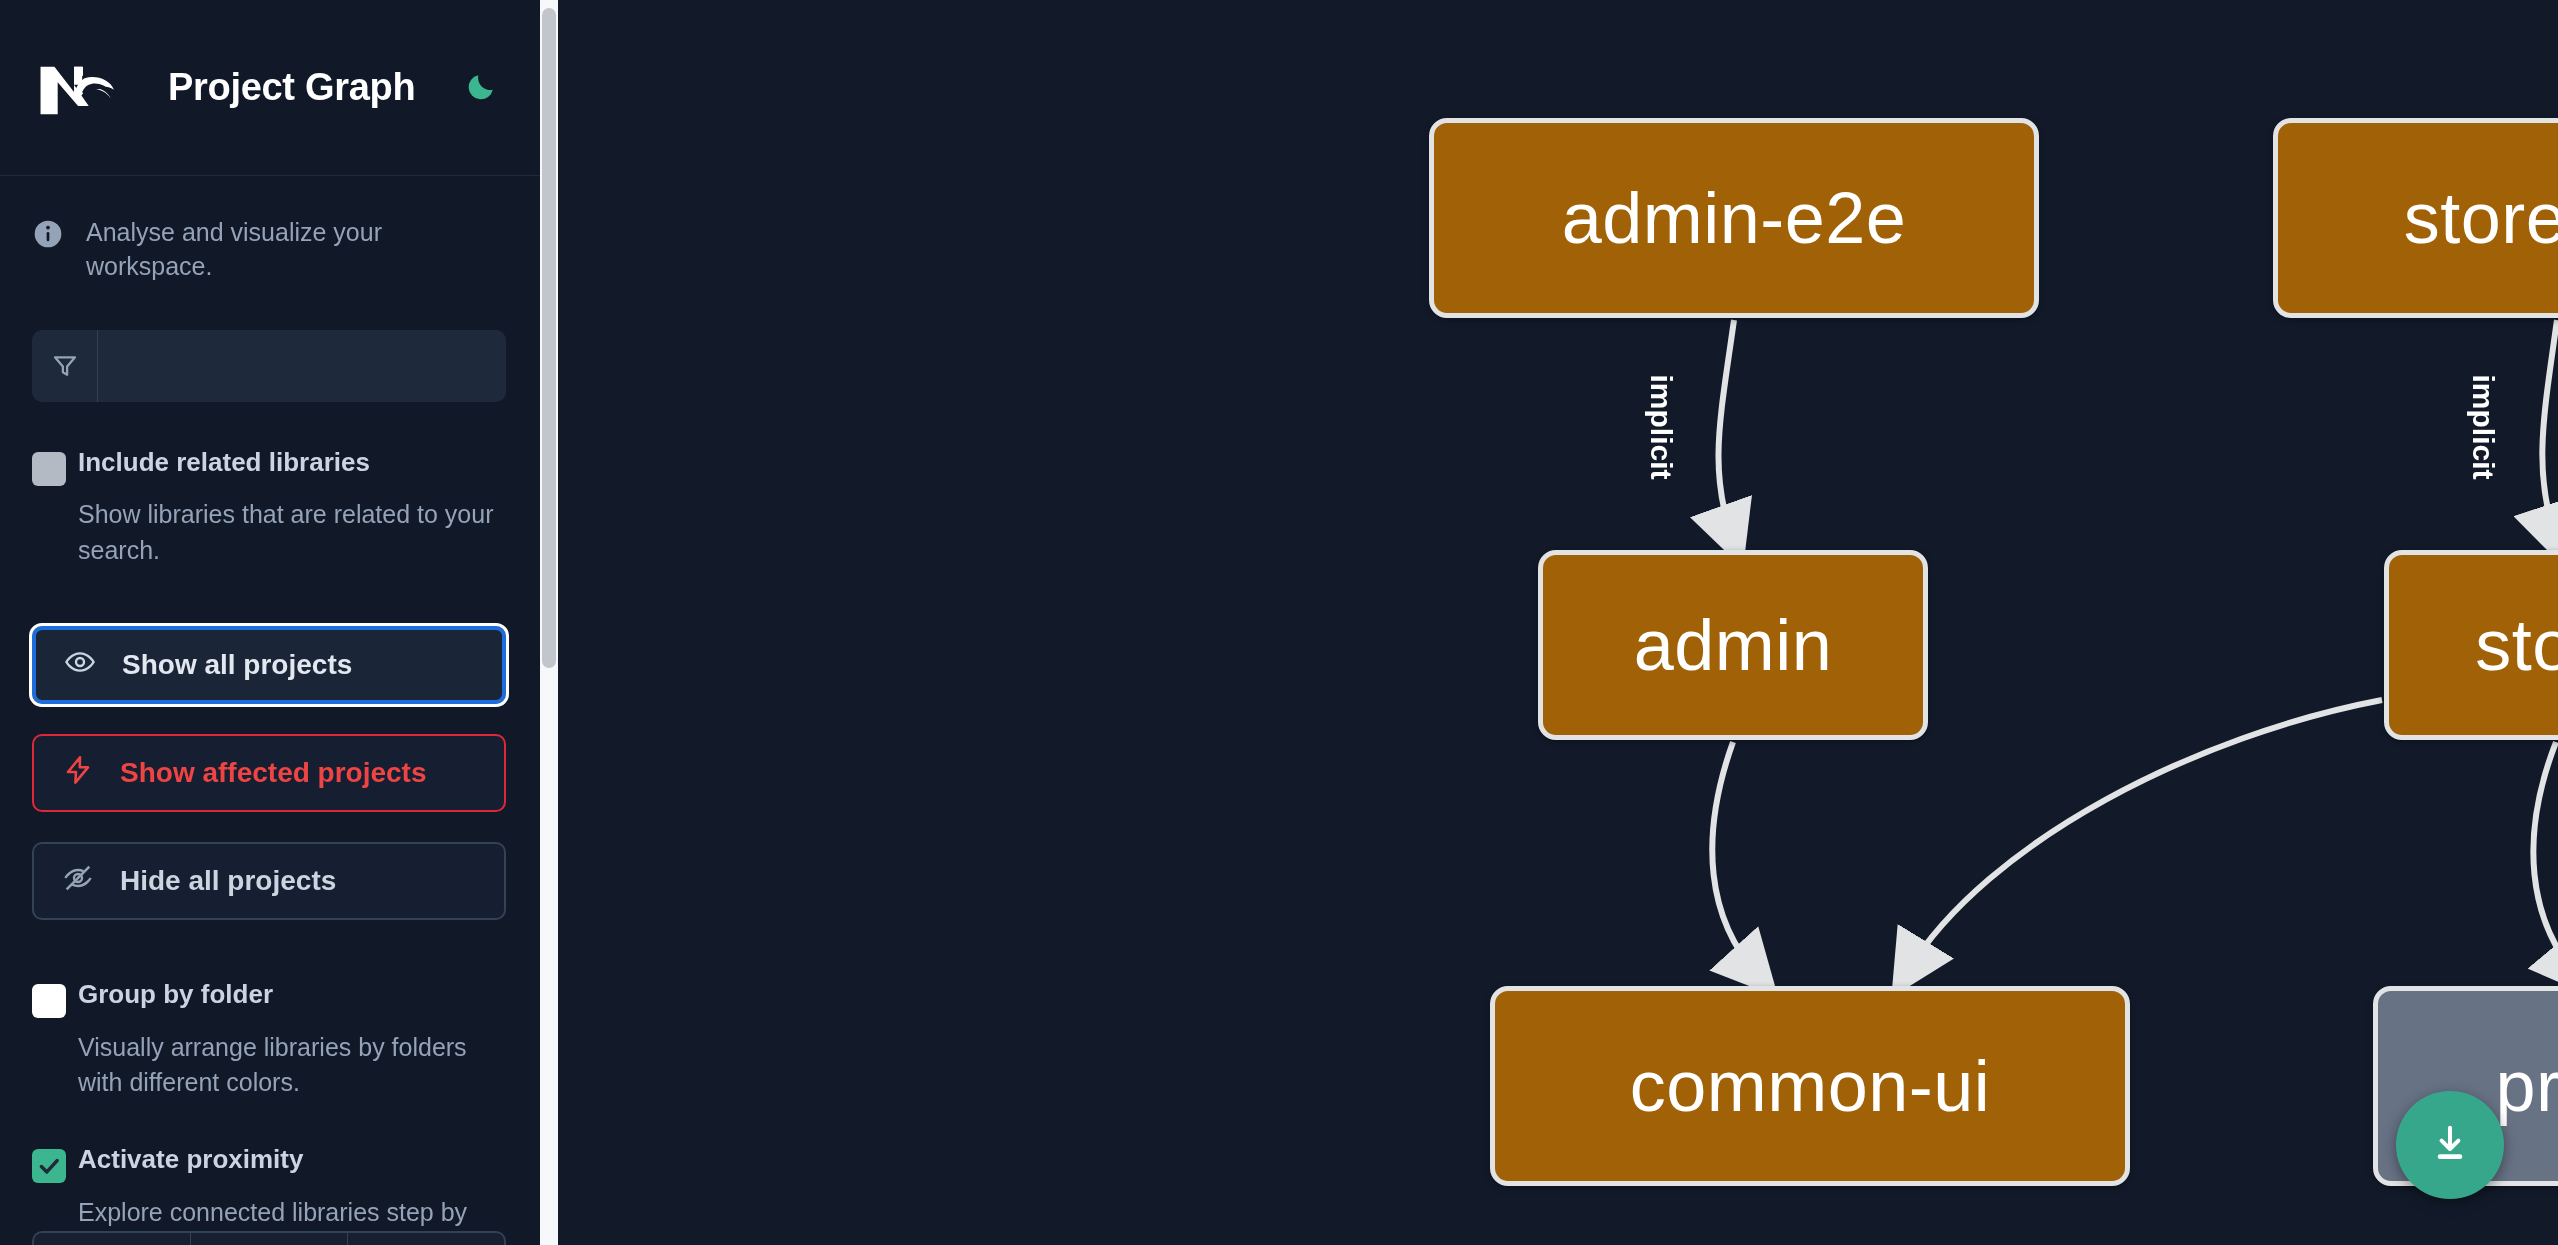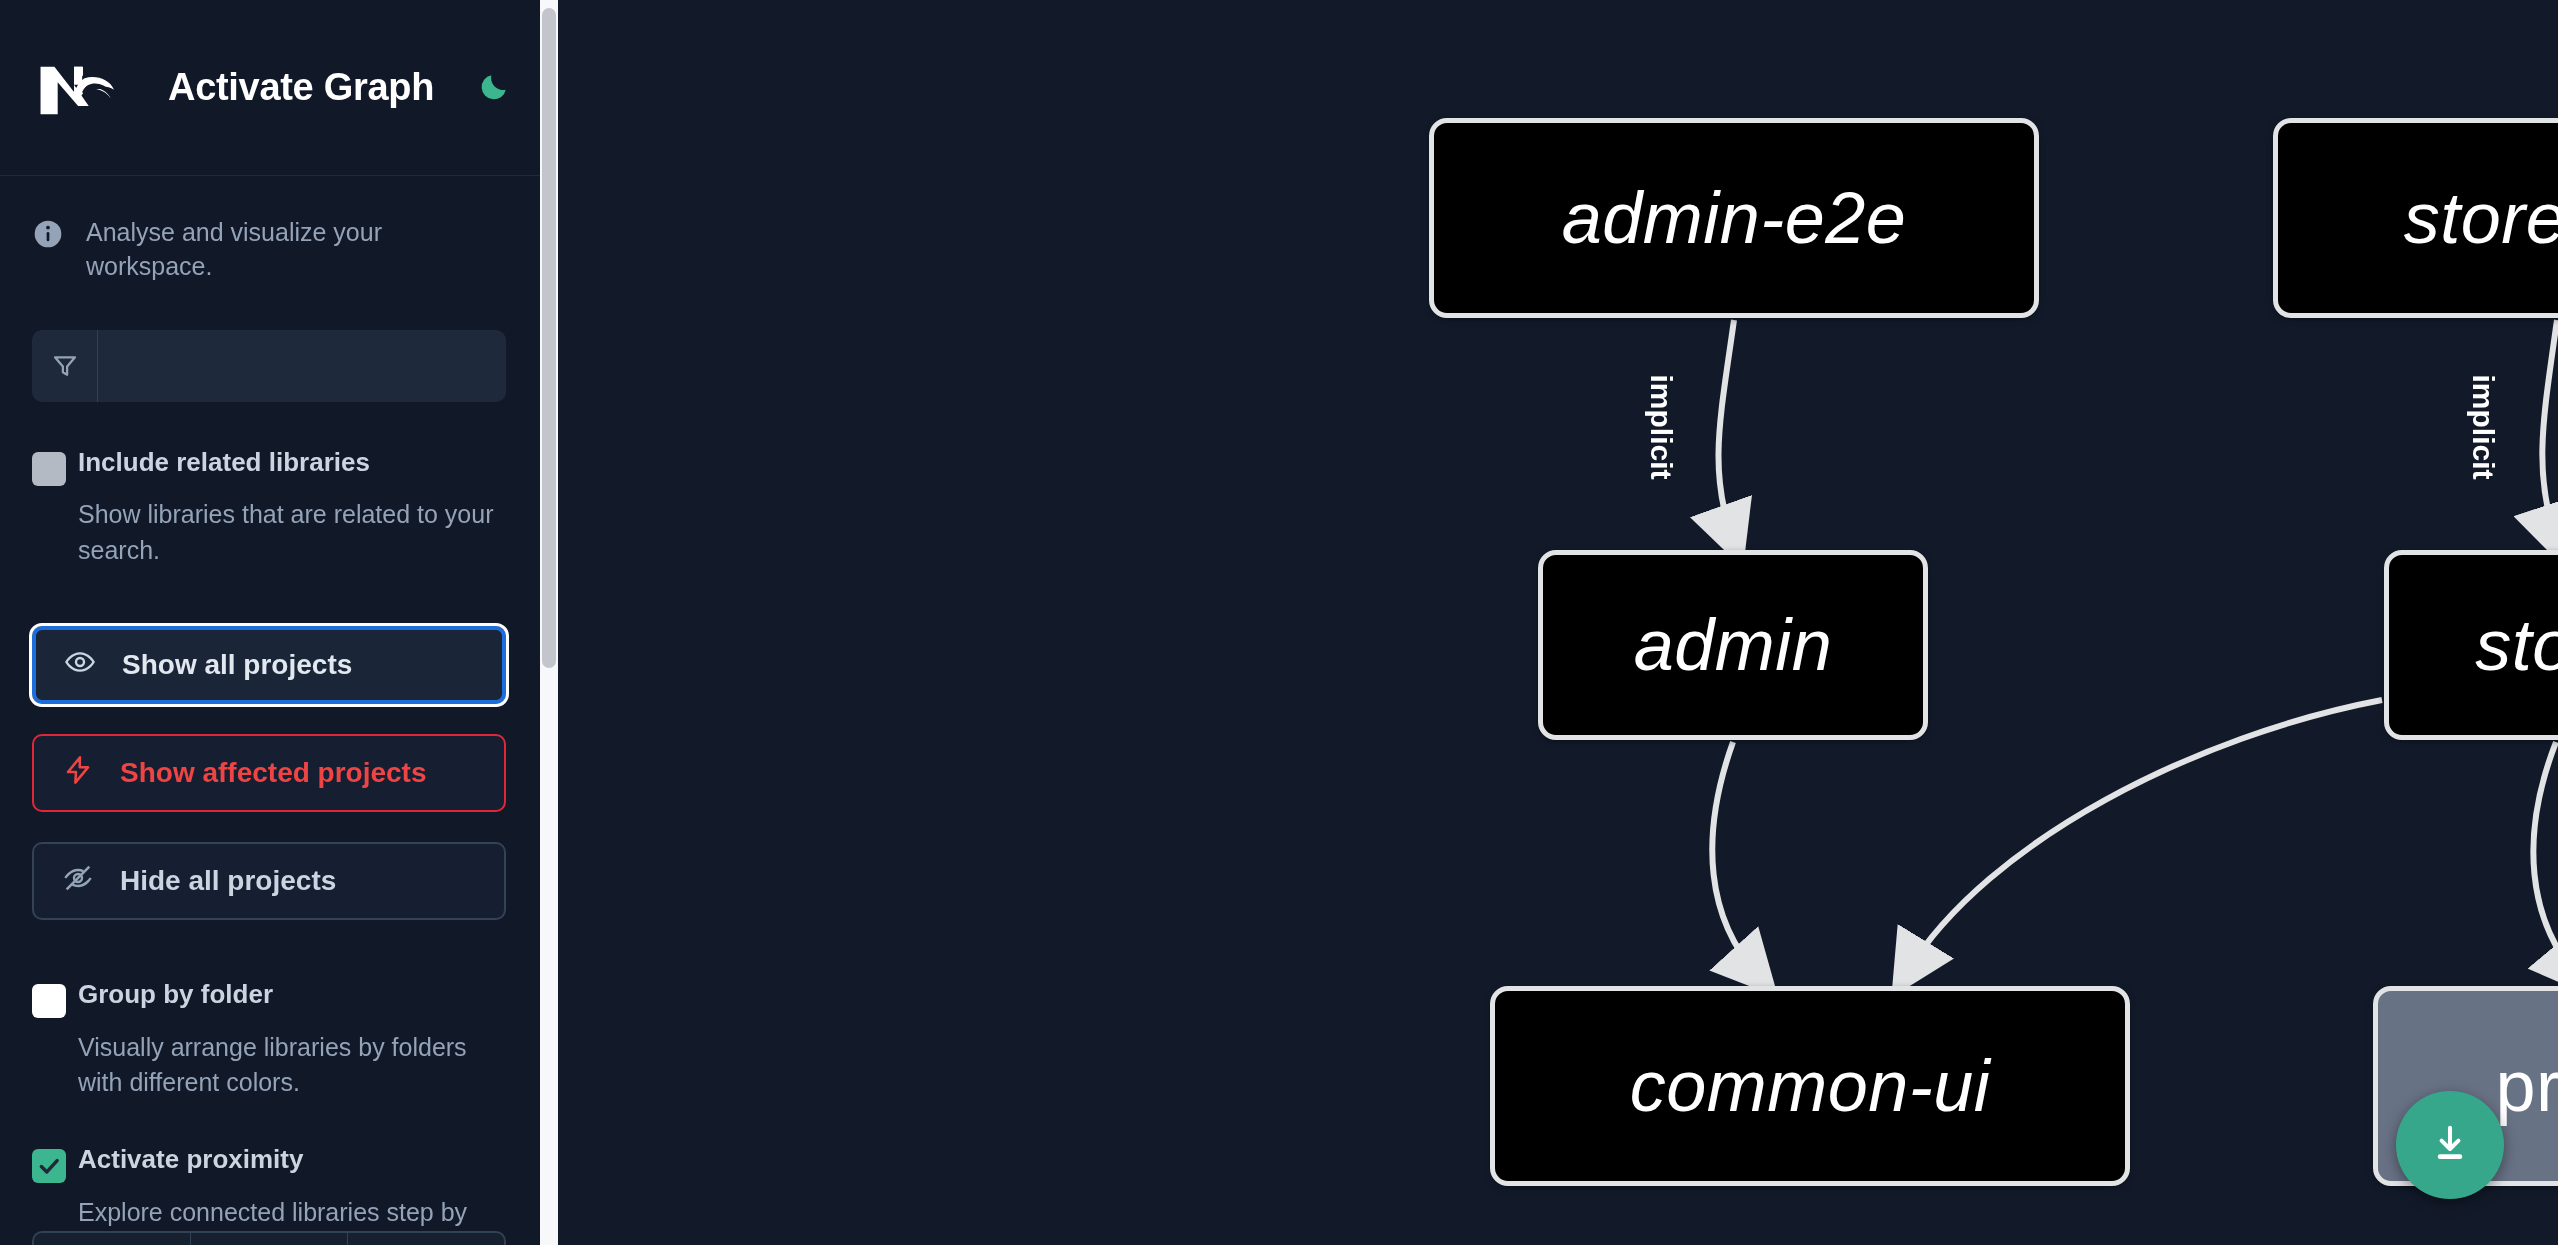--- a/index.html
+++ b/index.html
@@ -130,21 +130,21 @@
     position: absolute;
     border-radius: 18px;
     border: 5px solid #e2e3e4;
     display: flex; align-items: center; justify-content: center;
     color: #ffffff;
     font-size: 72px;
     letter-spacing: 0.5px;
     cursor: pointer;
     box-shadow: 0 2px 6px rgba(0,0,0,.35);
   }
-  .node.pink { background: #000000; font-style: italic; }
+  .node.pink { background: #a16207; }
   .node.gray { background: #687285; }
 
   .edge-label {
     position: absolute;
     font-size: 30px; font-weight: 700;
     color: #1c2436;
     -webkit-text-stroke: 5px #f1f2f4;
     paint-order: stroke fill;
     transform-origin: center center;
     white-space: nowrap;
@@ -174,21 +174,21 @@
 
       <div class="sb-header">
         <span class="nx-logo">
           <svg viewBox="0 0 120 72" width="98" height="60" aria-hidden="true">
             <path fill="#ffffff" d="M8 68V10h17l24 31V10h10v22l-9 0 0 0-1 0 18 26h-13L29 29v39z"></path>
             <rect fill="#ffffff" x="49" y="10" width="11" height="11"></rect>
             <path fill="#ffffff" d="M62 24c14-4 30 1 36 14-7-4-15-5-22-2 8 1 15 6 18 13-6-10-18-14-28-10-5 2-9 6-10 11l-6-9c2-8 7-14 12-17z"></path>
             <path fill="#111827" d="M70 31c9-2 18 2 23 9-5-3-11-4-17-2 6 1 11 4 14 9-5-7-14-10-21-7-3 1-6 3-7 6l-3-5c2-5 6-9 11-10z"></path>
           </svg>
         </span>
-        <span class="app-title">Activate Graph</span>
+        <span class="app-title">Project Graph</span>
         <button class="moon-btn">
           <svg viewBox="0 0 24 24" width="34" height="34" aria-hidden="true">
             <path fill="#3bb68f" d="M21 13.2A8.6 8.6 0 0 1 10.8 3 8.6 8.6 0 1 0 21 13.2z"></path>
           </svg>
         </button>
       </div>
 
       <div class="sb-note">
         <span class="info-ico">
           <svg viewBox="0 0 24 24" width="32" height="32" aria-hidden="true">

